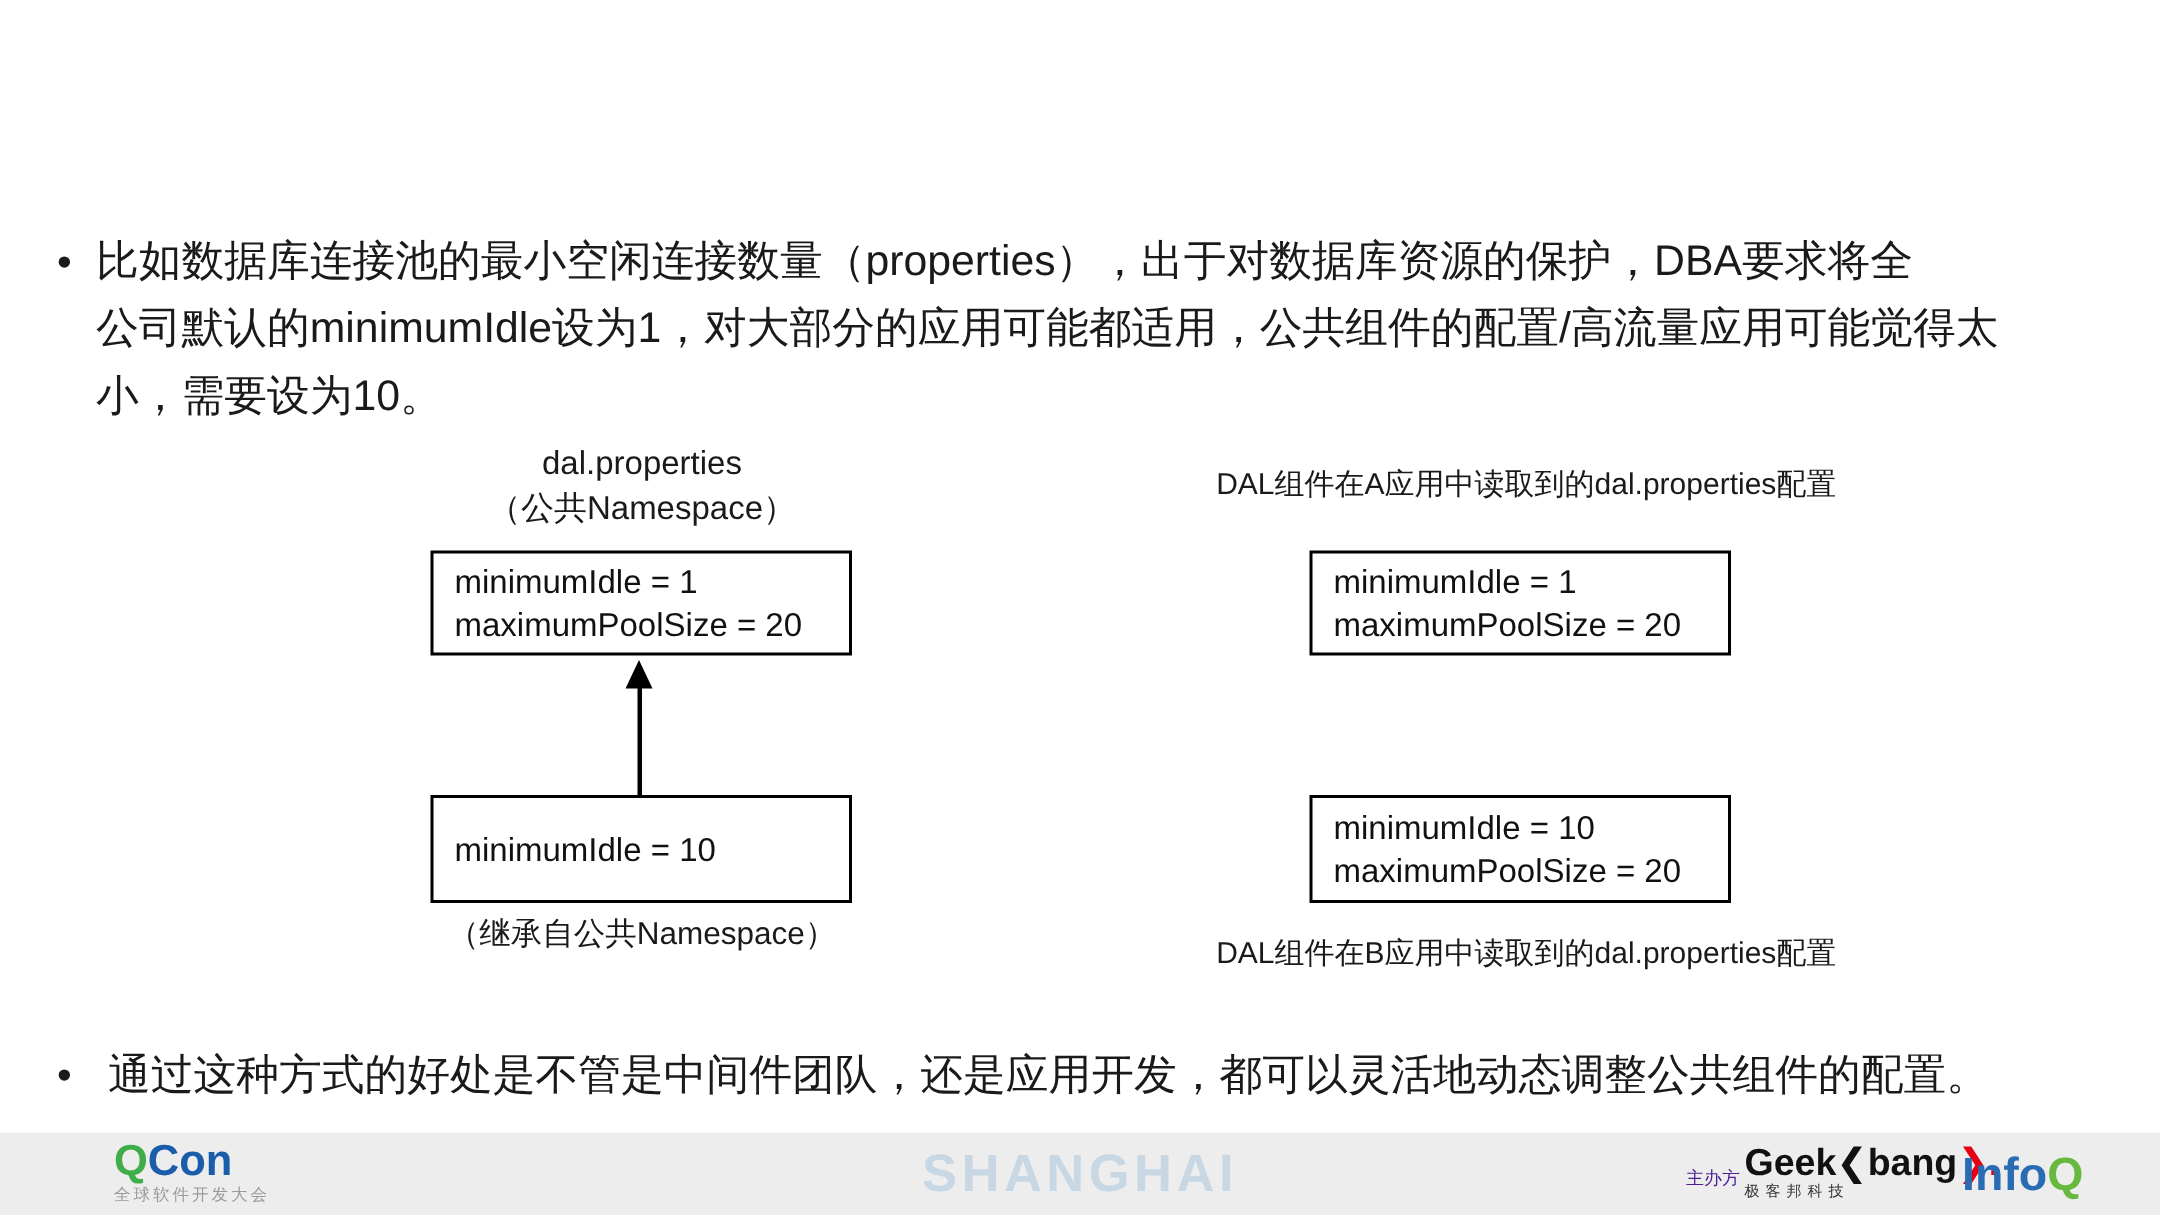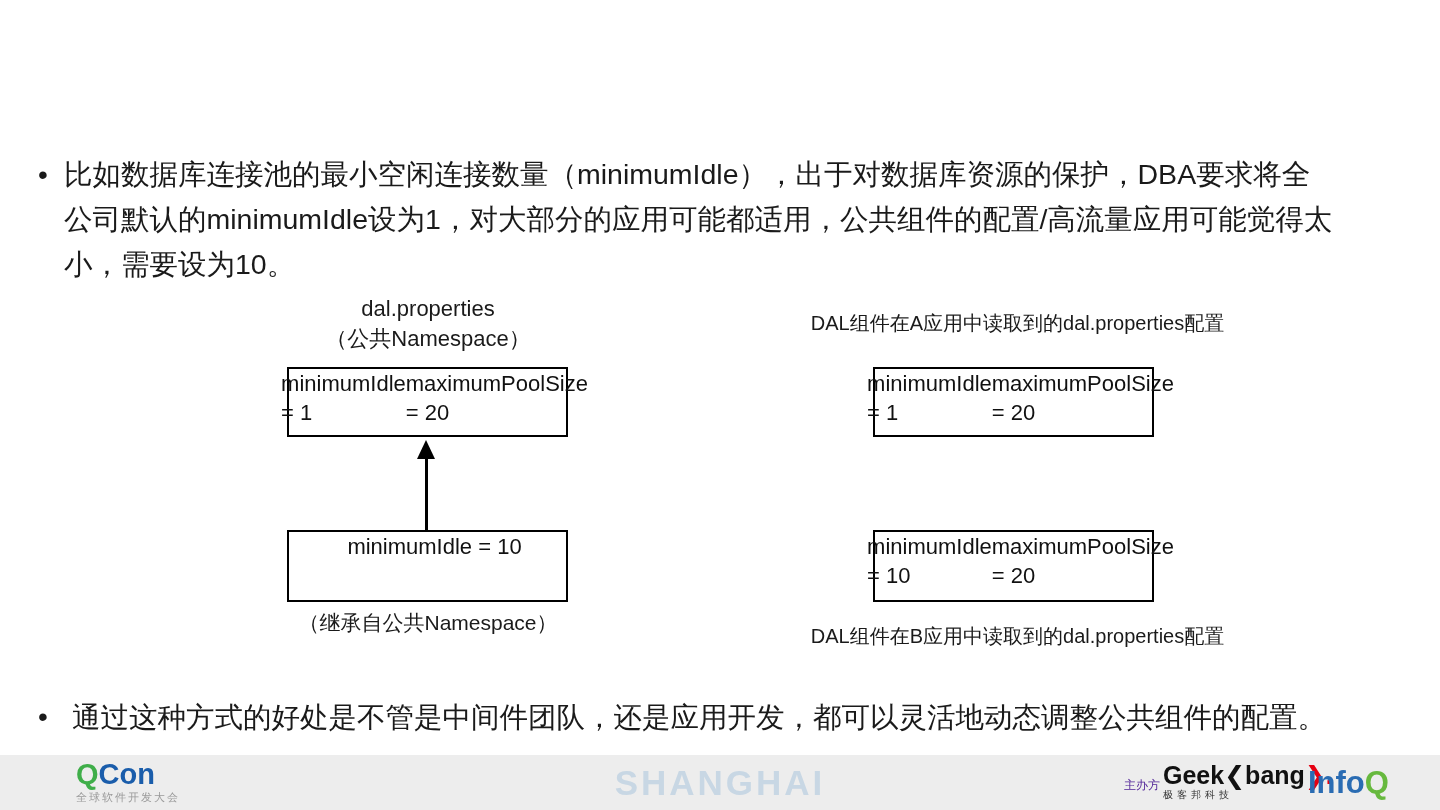--- a/index.html
+++ b/index.html
@@ -40,21 +40,21 @@
   .dg-box {
     position: absolute;
     width: 281px;
     border: 2px solid #000;
     background: #fff;
     font-size: 22px;
     line-height: 29px;
     color: #111;
     padding-left: 14px;
     display: flex;
-    flex-direction: row;
+    flex-direction: column;
     justify-content: center;
   }
   .box-left-top   { left: 287px; top: 367px; height: 70px; }
   .box-right-top  { left: 873px; top: 367px; height: 70px; }
   .box-left-bot   { left: 287px; top: 530px; height: 72px; }
   .box-right-bot  { left: 873px; top: 530px; height: 72px; }
 
   .arrow-line {
     position: absolute;
     left: 425px; top: 457px;
@@ -100,21 +100,21 @@
 </style>
 </head>
 <body>
 
 <div class="slide">
 
 
   <div class="bullet-block bullet1">
     <div class="bullet-line">
       <span class="bullet-dot">•</span>
-      <span>比如数据库连接池的最小空闲连接数量（minimumIdle），出于对数据库资源的保护，DBA要求将全</span>
+      <span>比如数据库连接池的最小空闲连接数量（properties），出于对数据库资源的保护，DBA要求将全</span>
     </div>
     <div class="bullet-cont">公司默认的minimumIdle设为1，对大部分的应用可能都适用，公共组件的配置/高流量应用可能觉得太</div>
     <div class="bullet-cont">小，需要设为10。</div>
   </div>
 
   <div class="diagram">
 
     <div class="dg-label lbl-left-top">
       <div>dal.properties</div>
       <div>（公共Namespace）</div>

